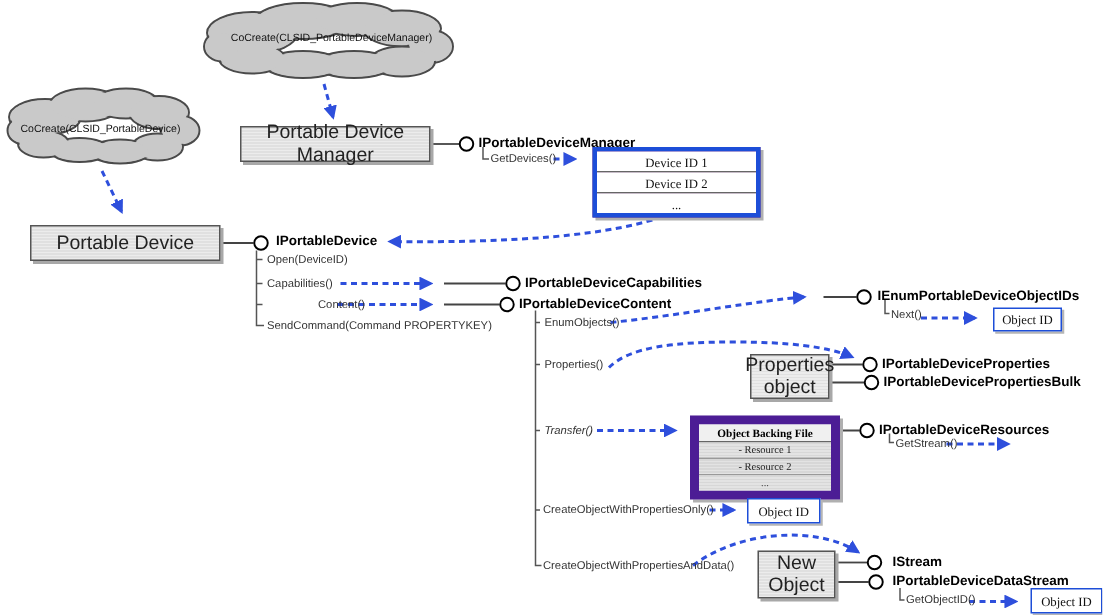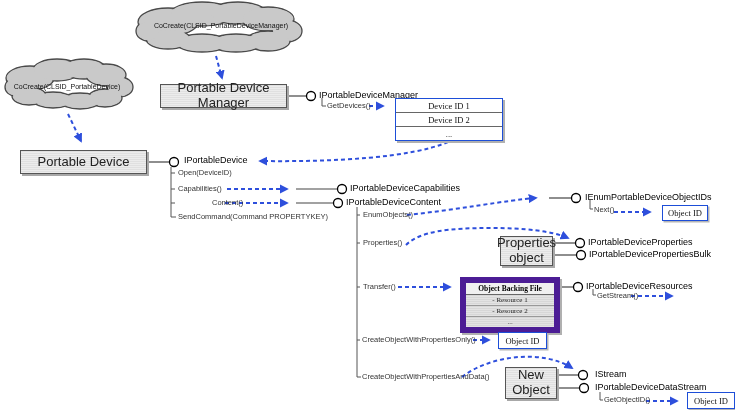--- a/index.html
+++ b/index.html
@@ -6,26 +6,26 @@
   #canvas{position:relative;width:735px;height:410px;background:#fff;
           font-family:"Liberation Sans",sans-serif;overflow:hidden;}
   #wires{position:absolute;left:0;top:0;}
   .abs{position:absolute;}
   .cloud-lbl{font-size:7px;color:#111;text-align:center;line-height:1.1;}
   .gbox{background-color:#e9e9e9;
         background-image:repeating-linear-gradient(0deg,#ececec 0 1px,#e0e0e0 1px 2px);
         border:1px solid #555;box-shadow:2px 2px 0 #a8a8a8;
         display:flex;align-items:center;justify-content:center;
         font-size:13px;color:#222;text-align:center;line-height:1.15;}
-  .if{font-size:9px;font-weight:normal;color:#000;white-space:nowrap;line-height:1;}
+  .if{font-size:9px;font-weight:bold;color:#000;white-space:nowrap;line-height:1;}
   .mth{font-size:7.5px;color:#333;white-space:nowrap;line-height:1;}
   .sbox{background:#fff;border:1px solid #1d4ed8;box-shadow:1.5px 1.5px 0 #b5b5b5;
         display:flex;align-items:center;justify-content:center;
         font-family:"Liberation Serif",serif;font-size:8.5px;color:#111;}
-  .dtable{border:1px solid #1d4ed8;box-shadow:2px 2px 0 #b0b0b0;background:#701a75;}
+  .dtable{border:3px solid #1d4ed8;box-shadow:2px 2px 0 #b0b0b0;background:#701a75;}
   .dtable .trow{height:13px;border-bottom:1px solid #666;display:flex;align-items:center;
         justify-content:center;font-family:"Liberation Serif",serif;font-size:8.5px;color:#111;background:#fff;}
   .dtable .trow:last-child{border-bottom:none;}
   .btable{border:6px solid #4c1d95;box-shadow:2px 2px 0 #b0b0b0;background:#f2f2f2;font-family:Liberation Serif, serif;}
   .btable .bhead{height:11px;display:flex;align-items:center;justify-content:center;
         font-size:7.5px;font-weight:bold;color:#000;border-bottom:1px solid #666;background:#f0f0f0;}
   .btable .brow{height:10px;display:flex;align-items:center;justify-content:center;
         font-size:7px;color:#222;border-bottom:1px solid #999;
         background-image:repeating-linear-gradient(0deg,#e3e3e3 0 1px,#d7d7d7 1px 2px);}
   .btable .brow:last-child{border-bottom:none;color:#555;}
@@ -169,21 +169,21 @@
   <div class="abs mth" style="left:178px;top:169px;">Open(DeviceID)</div>
   <div class="abs mth" style="left:178px;top:185px;">Capabilities()</div>
   <div class="abs mth" style="left:176px;top:199px;margin-left:36px;">Content()</div>
   <div class="abs mth" style="left:178px;top:213px;">SendCommand(Command PROPERTYKEY)</div>
 
   <div class="abs if" style="left:350px;top:184px;">IPortableDeviceCapabilities</div>
   <div class="abs if" style="left:346px;top:198px;">IPortableDeviceContent</div>
 
   <div class="abs mth" style="left:363px;top:211px;">EnumObjects()</div>
   <div class="abs mth" style="left:363px;top:239px;">Properties()</div>
-  <div class="abs mth" style="left:363px;top:283px;">Transfer()</div>
+  <div class="abs mth" style="left:363px;top:283px;font-style:italic;">Transfer()</div>
   <div class="abs mth" style="left:362px;top:336px;">CreateObjectWithPropertiesOnly()</div>
   <div class="abs mth" style="left:362px;top:373px;">CreateObjectWithPropertiesAndData()</div>
 
   <div class="abs if" style="left:585px;top:193px;">IEnumPortableDeviceObjectIDs</div>
   <div class="abs mth" style="left:594px;top:206px;">Next()</div>
   <div class="abs sbox" style="left:662px;top:205px;width:44px;height:14px;">Object ID</div>
 
   <div class="abs if" style="left:588px;top:238px;">IPortableDeviceProperties</div>
   <div class="abs if" style="left:589px;top:250px;">IPortableDevicePropertiesBulk</div>
 

